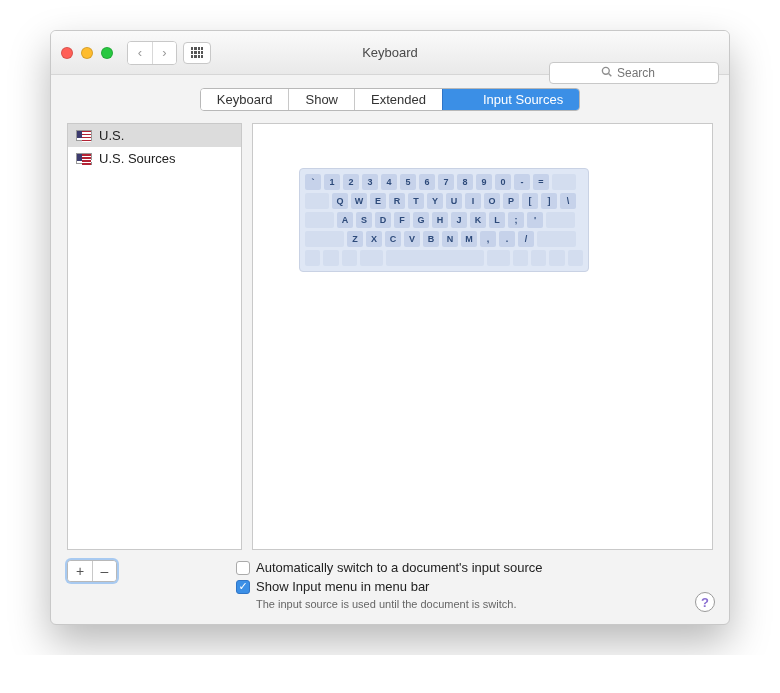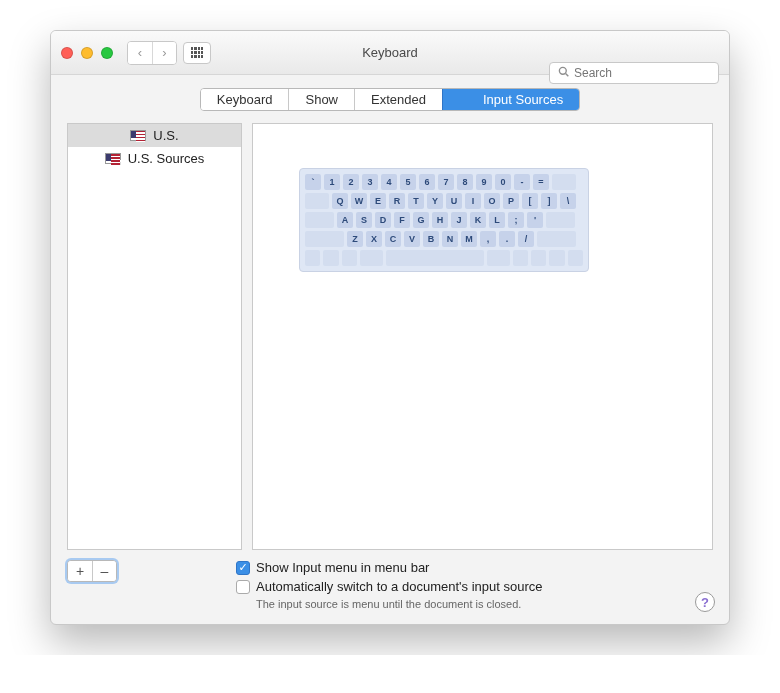--- a/index.html
+++ b/index.html
@@ -36,21 +36,21 @@
   background: #fff; display: flex; align-items: center; justify-content: center;
 }
 .grid-icon { width: 12px; height: 12px; display: grid; grid-template-columns: repeat(4,1fr); grid-template-rows: repeat(3,1fr); gap: 1px; }
 .grid-icon span { background: #555; }
 .title {
   position: absolute; left: 0; right: 0; text-align: center; pointer-events: none;
   font-size: 13px; color: #4a4a4a;
 }
 .search {
   margin-left: auto; width: 170px; height: 22px; border: 1px solid #c8c8c8; border-radius: 4px;
-  background: #fff; display: flex; align-items: center; gap: 5px; padding: 0 8px; margin-top: 40px;
+  background: #fff; display: flex; align-items: center; justify-content: center; gap: 5px; padding: 0 8px; margin-top: 40px;
 }
 .search-icon { color: #8e8e8e; font-size: 12px; }
 .search input { border: none; outline: none; font-size: 12px; color: #888; width: 50px; background: transparent; text-align: left; }
 
 .tabs {
   display: flex; justify-content: center; margin-top: 13px;
 }
 .tabgroup {
   display: flex; border: 1px solid #b8b8b8; border-radius: 4px; overflow: hidden;
   font-size: 13px; background: #fff;
@@ -63,21 +63,21 @@
 
 .content {
   flex: 1; padding: 12px 16px 14px 16px; display: flex; flex-direction: column;
 }
 .panes { display: flex; gap: 10px; flex: 1; }
 .list {
   width: 175px; border: 1px solid #c9c9c9; background: #fff; overflow: hidden;
 }
 .list-item {
   display: flex; align-items: center; gap: 7px; padding: 4px 8px;
-  font-size: 13px; color: #222; justify-content: center;
+  font-size: 13px; color: #222;
 }
 .list-item.selected { background: #dcdcdc; }
 .flag { width: 16px; height: 11px; border: 0.5px solid #999; position: relative; background: #fff; }
 .flag::before { content:""; position:absolute; left:0; top:0; width:7px; height:7px; background:#3c3b6e; }
 .flag::after { content:""; position:absolute; right:0; top:0; width:9px; height:11px;
   background: repeating-linear-gradient(#b22234 0 1.5px,#fff 1.5px 3px); }
 .flag.ext::after { background: repeating-linear-gradient(#b22234 0 1.5px,#fff 1.5px 3px); }
 .flag.ext .u { position:absolute; right:-2px; bottom:-3px; font-size:6px; background:#fff; color:#333; line-height:1; padding:0 1px; }
 
 .preview {
@@ -272,26 +272,26 @@
 
     <div class="below">
       <div class="addremove">
         <button>+</button>
         <button>–</button>
       </div>
     </div>
 
     <div class="options" style="margin-top:-22px;">
       <div class="opt">
+        <div class="chk"></div>
+        <span>Automatically switch to a document's input source</span>
+      </div>
+      <div class="opt">
         <div class="chk checked"></div>
         <span>Show Input menu in menu bar</span>
       </div>
-      <div class="opt">
-        <div class="chk"></div>
-        <span>Automatically switch to a document's input source</span>
-      </div>
-      <div class="hint">The input source is menu until the document is closed.</div>
+      <div class="hint">The input source is used until the document is switch.</div>
     </div>
   </div>
 
   <div class="help">?</div>
   </div>
 </div>
 
 </body></html>

